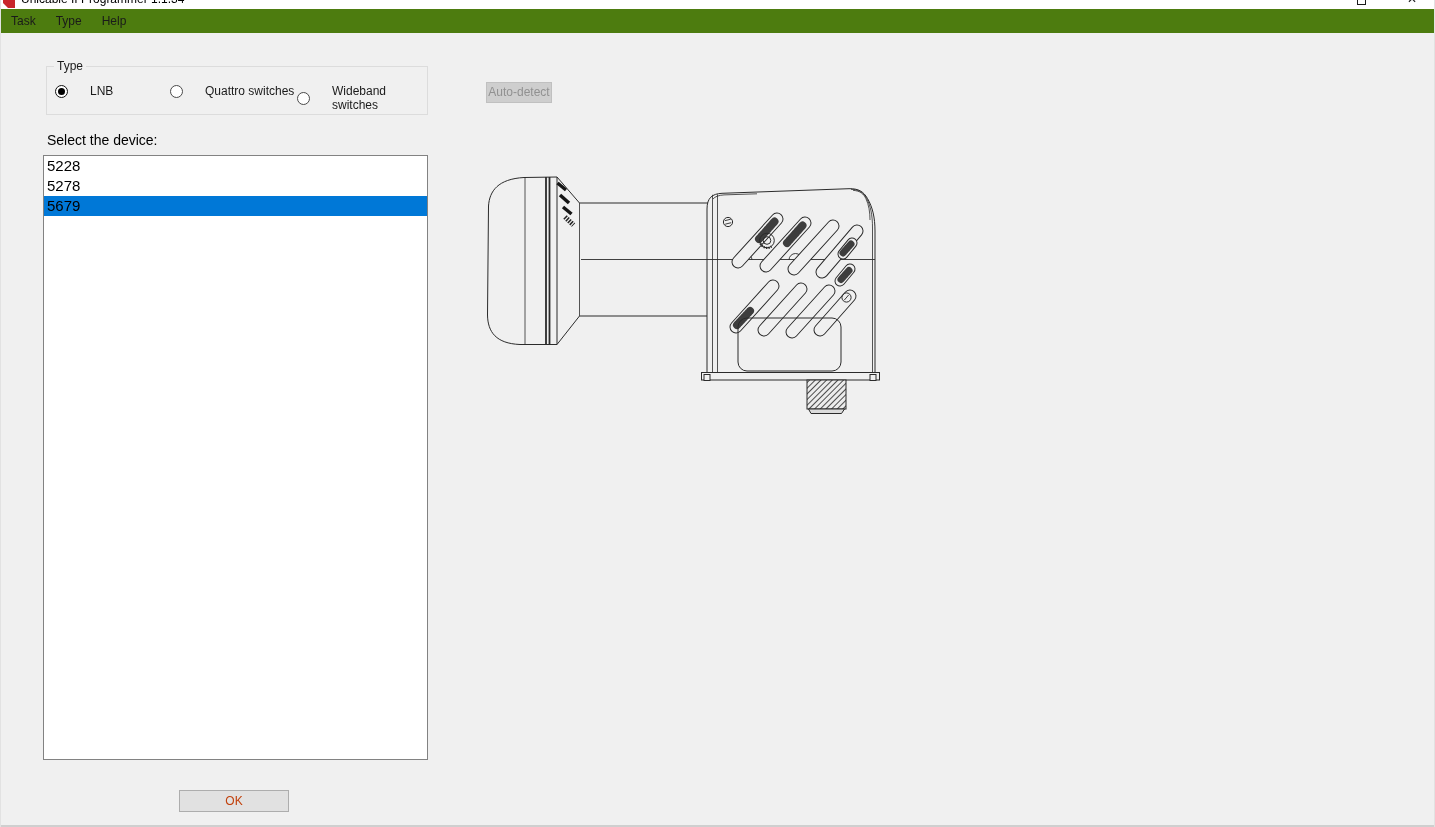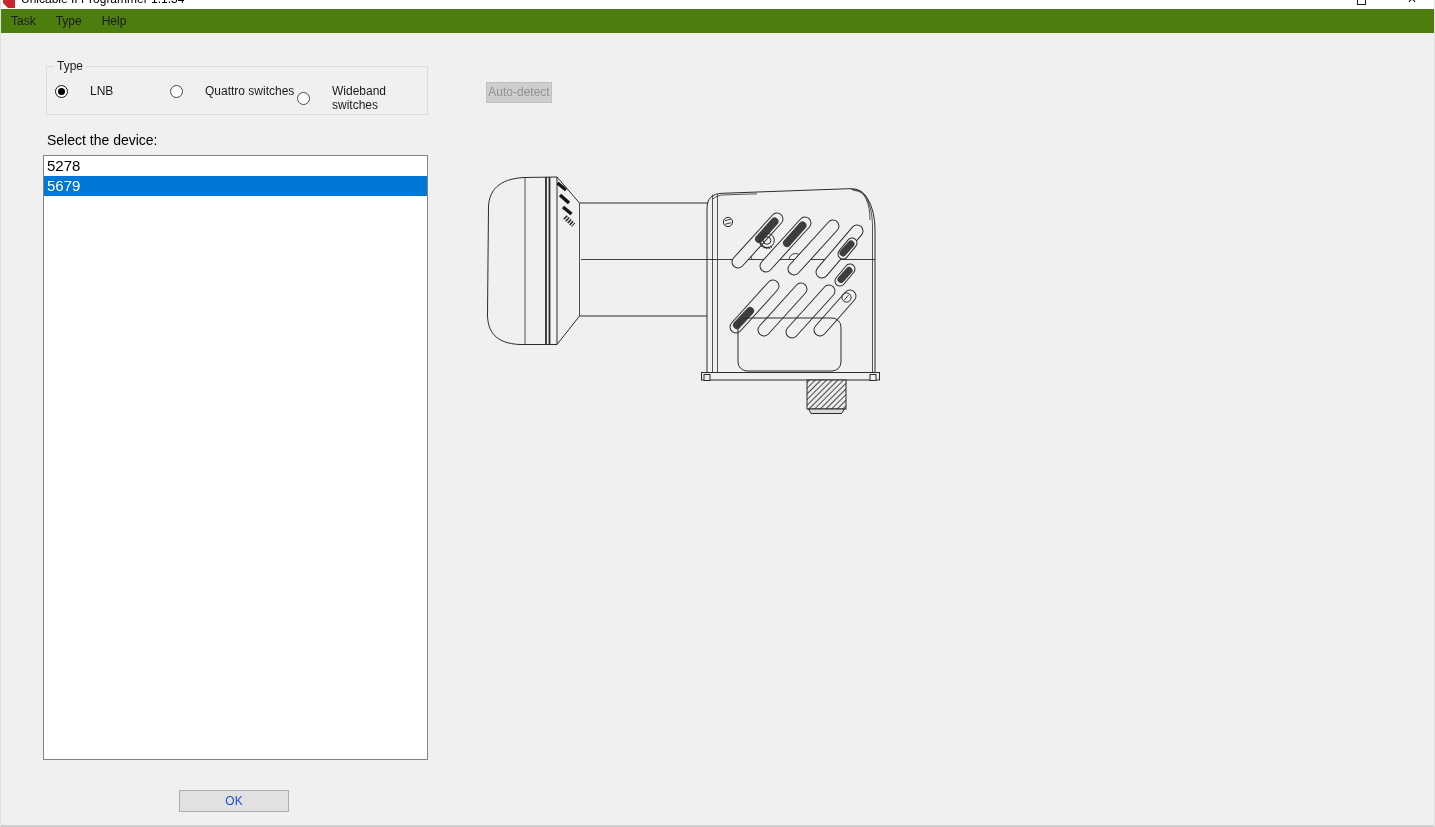--- a/index.html
+++ b/index.html
@@ -87,26 +87,26 @@
   
   .select-label { position:absolute; left:46px; top:99px; font-size:14px; color:#000; }
   .listbox {
     position:absolute; left:42px; top:122px; width:385px; height:605px;
     background:#ffffff; border:1px solid #828282; overflow:hidden;
   }
   .list-item {
     height:20px; line-height:20px; padding-left:3px;
     font-size:15px; color:#000; cursor:default;
   }
-  .list-item.selected { background:#0078d7; color:#ffffff; }
+  .list-item.selected { background:#0078d7; color:#000000; }
 
   
   .btn-ok {
     position:absolute; left:178px; top:757px; width:110px; height:22px;
-    background:#e1e1e1; border:1px solid #adadad; color:#1d4ed8;
+    background:#e1e1e1; border:1px solid #adadad; color:#c2410c;
     font-size:12px; text-align:center; line-height:20px;
   }
 
   
   .device-figure { position:absolute; left:480px; top:135px; width:410px; height:252px; }
 </style>
 </head>
 <body>
 
 <div class="window">
@@ -141,20 +141,21 @@
           <span class="radio-circle"></span>
           <span class="radio-label">Wideband switches</span>
         </label>
       </div>
     </div>
 
     <div class="btn-autodetect">Auto-detect</div>
 
     <div class="select-label">Select the device:</div>
     <div class="listbox">
+      <div class="list-item">5228</div>
       <div class="list-item">5278</div>
       <div class="list-item selected">5679</div>
     </div>
 
     <div class="btn-ok">OK</div>
 
     <svg class="device-figure" viewBox="480 168 410 252" xmlns="http://www.w3.org/2000/svg">
       <defs>
         <pattern id="thr" width="4" height="4" patternUnits="userSpaceOnUse" patternTransform="rotate(45)">
           <rect width="4" height="4" fill="#ececec"></rect>

